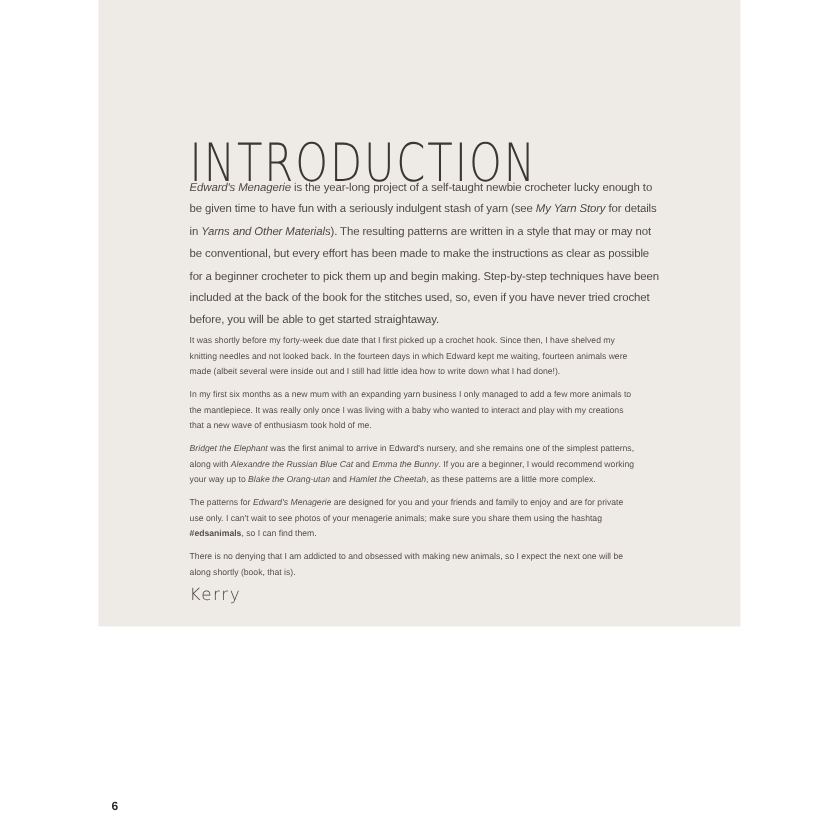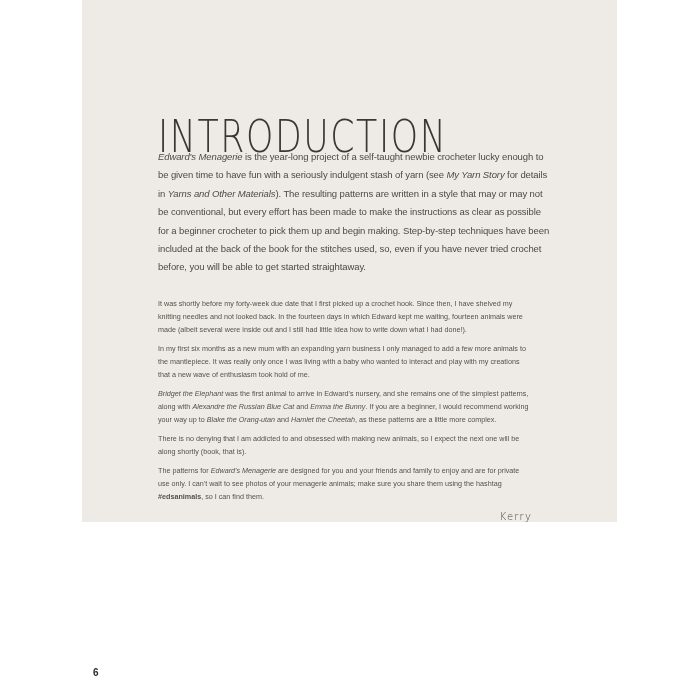--- a/index.html
+++ b/index.html
@@ -35,55 +35,53 @@
   }
   .lead{
     position:absolute;left:76px;top:148px;width:392px;
     font-size:9.5px;line-height:18.4px;letter-spacing:-0.1px;
     color:var(--lead-text);
   }
   .bodycol{
     position:absolute;left:76px;top:277px;width:374px;
     font-size:7.2px;line-height:13px;
     color:var(--body-text);
-    margin-top:20px;
   }
   .bodypara{margin:0 0 6px 0;}
   .closing{margin:1px 0 0 0;}
   .rs-i{font-style:italic;}
   .rs-b{font-weight:700;}
   .rs-bi{font-style:italic;font-weight:400;}
   .signature{
     margin-top:7px;
     font-family:"DejaVu Sans", sans-serif;
     font-weight:200;
-    font-size:10px;
+    font-size:14px;
     letter-spacing:1.2px;
     color:var(--signature);
-    text-align:right;
   }
   .folio{
     position:absolute;left:11px;top:667px;
     font-size:10px;font-weight:700;
     color:var(--folio);
   }
 </style>
 </head>
 <body>
 
 <div class="sheet">
   <h1 class="title">INTRODUCTION</h1>
 
   <div class="lead"><span class="rs-i">Edward's Menagerie</span><span> is the year-long project of a self-taught newbie crocheter lucky enough to be given time to have fun with a seriously indulgent stash of yarn (see </span><span class="rs-bi">My Yarn Story</span><span> for details in </span><span class="rs-bi">Yarns and Other Materials</span><span>). The resulting patterns are written in a style that may or may not be conventional, but every effort has been made to make the instructions as clear as possible for a beginner crocheter to pick them up and begin making. Step-by-step techniques have been included at the back of the book for the stitches used, so, even if you have never tried crochet before, you will be able to get started straightaway.</span></div>
 
   <div class="bodycol">
     <div>
         <p class="bodypara"><span>It was shortly before my forty-week due date that I first picked up a crochet hook. Since then, I have shelved my knitting needles and not looked back. In the fourteen days in which Edward kept me waiting, fourteen animals were made (albeit several were inside out and I still had little idea how to write down what I had done!).</span></p>
         <p class="bodypara"><span>In my first six months as a new mum with an expanding yarn business I only managed to add a few more animals to the mantlepiece. It was really only once I was living with a baby who wanted to interact and play with my creations that a new wave of enthusiasm took hold of me.</span></p>
         <p class="bodypara"><span class="rs-bi">Bridget the Elephant</span><span> was the first animal to arrive in Edward's nursery, and she remains one of the simplest patterns, along with </span><span class="rs-bi">Alexandre the Russian Blue Cat</span><span> and </span><span class="rs-bi">Emma the Bunny</span><span>. If you are a beginner, I would recommend working your way up to </span><span class="rs-bi">Blake the Orang-utan</span><span> and </span><span class="rs-bi">Hamlet the Cheetah</span><span>, as these patterns are a little more complex.</span></p>
+        <p class="bodypara"><span>The patterns for </span><span class="rs-i">Edward's Menagerie</span><span> are designed for you and your friends and family to enjoy and are for private use only. I can't wait to see photos of your menagerie animals; make sure you share them using the hashtag </span><span class="rs-b">#edsanimals</span><span>, so I can find them.</span></p>
         <p class="bodypara"><span>There is no denying that I am addicted to and obsessed with making new animals, so I expect the next one will be along shortly (book, that is).</span></p>
-        <p class="bodypara"><span>The patterns for </span><span class="rs-i">Edward's Menagerie</span><span> are designed for you and your friends and family to enjoy and are for private use only. I can't wait to see photos of your menagerie animals; make sure you share them using the hashtag </span><span class="rs-b">#edsanimals</span><span>, so I can find them.</span></p>
       </div>
     <div class="signature">Kerry</div>
   </div>
 
   <div class="folio">6</div>
 </div>
 
 </body></html>

